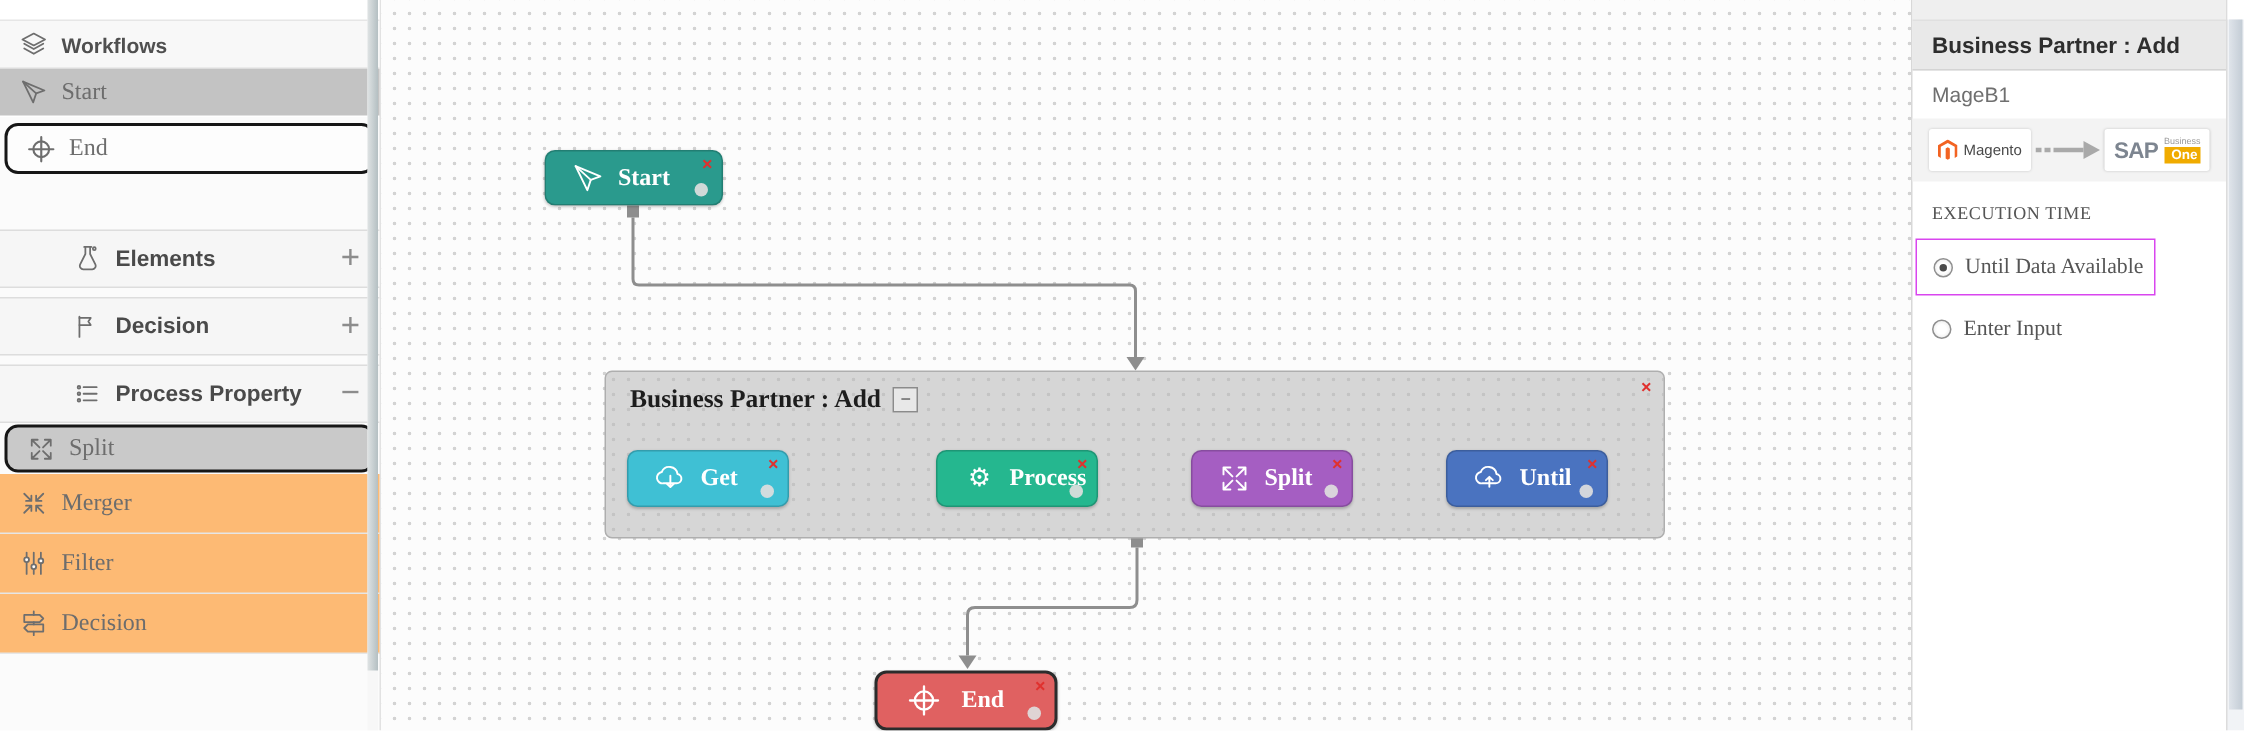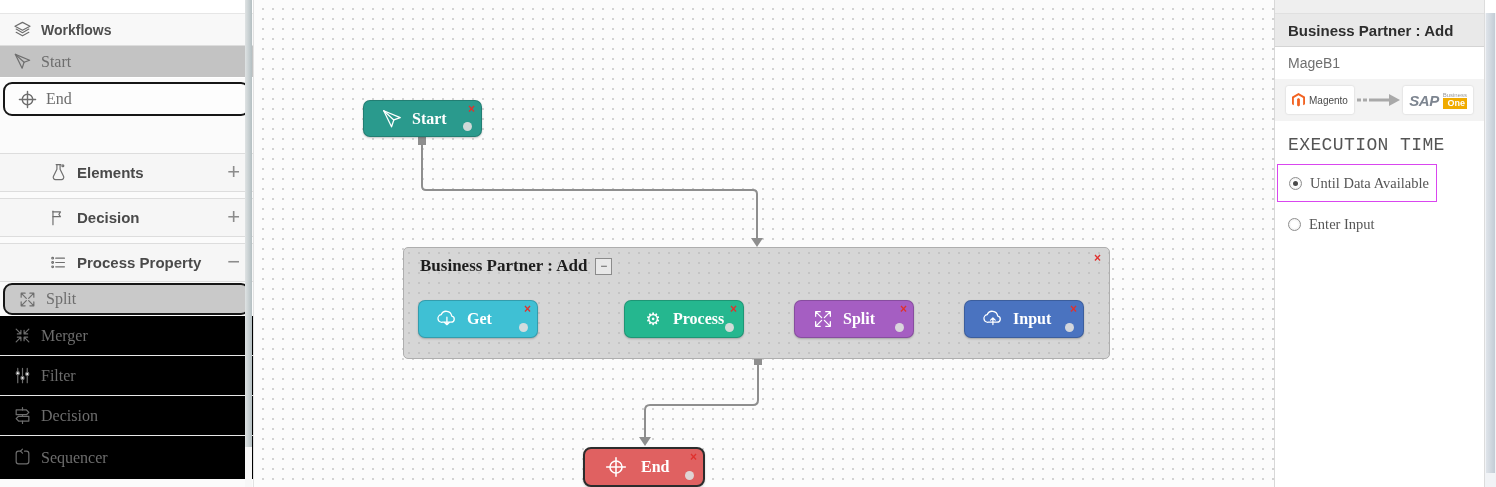--- a/index.html
+++ b/index.html
@@ -14,32 +14,32 @@
   .sb-row{display:flex;align-items:center;gap:9px;padding:0 12px;box-sizing:border-box;}
   .sb-workflows{height:32px;border-bottom:1px solid #ddd;background:#f8f8f8;font-weight:bold;color:#4f4f4f;font-size:14px;}
   .sb-item{height:32px;font-family:"Liberation Serif",serif;font-size:16px;color:#6d6d6d;}
   .sb-start{background:#c3c3c3;border-bottom:1px solid #fff;}
   .sb-boxed{margin:4px 3px 0 3px;height:34px;border:2px solid #161616;border-radius:9px;background:#fdfdfd;}
   .sb-gap{height:37px;}
   .sb-section{height:39px;border-top:1px solid #ddd;border-bottom:1px solid #ddd;background:#f6f6f6;font-weight:bold;font-size:15px;color:#4a4a4a;position:relative;padding-left:48px;}
   .sb-sgap{height:6px;}
   .sb-toggle{position:absolute;right:13px;top:50%;transform:translateY(-54%);font-size:22px;font-weight:300;color:#8c8c8c;cursor:pointer;}
   .sb-split{margin:1px 3px;height:32px;border:2px solid #161616;border-radius:9px;background:#c9c9c9;}
-  .sb-plain{height:40px;border-bottom:1px solid #e6e6e6;background:#000000;}
+  .sb-plain{height:40px;border-bottom:1px solid #e6e6e6;background:#fdba74;}
   .sicon{width:20px;height:20px;display:inline-flex;flex:0 0 20px;align-items:center;justify-content:center;}
   .sicon svg{width:19px;height:19px;stroke:#6e6e6e;fill:none;stroke-width:1.5;stroke-linecap:round;stroke-linejoin:round;}
   .sb-scroll{position:absolute;right:1px;top:0;width:7px;height:487px;background:#f7f7f7;}
   .sb-thumb{position:absolute;left:0;top:0;width:7px;height:447px;background:linear-gradient(90deg,#dfe3e4,#b4bfc2);}
   
   .canvas{position:absolute;left:254px;top:0;width:1020px;height:487px;
     background-color:#fcfcfc;
     background-image:radial-gradient(#d3d3d3 1px,transparent 1.4px);
     background-size:10px 10px;background-position:4px 4px;}
   .conn-layer{position:absolute;left:0;top:0;width:1020px;height:487px;}
-  .node{position:absolute;width:120px;height:38px;border-radius:7px;border:1px solid rgba(0,0,0,.18);
+  .node{position:absolute;width:108px;height:38px;border-radius:7px;border:1px solid rgba(0,0,0,.18);
     box-sizing:border-box;display:flex;align-items:center;gap:9px;padding-left:17px;
     box-shadow:0 1px 2px rgba(0,0,0,.22);cursor:pointer;}
   .node .nlabel{font-family:"Liberation Serif",serif;font-size:16px;font-weight:600;color:#fff;}
   .node .nicon{width:22px;height:22px;display:inline-flex;align-items:center;justify-content:center;}
   .node .nicon svg{width:22px;height:22px;stroke:#fff;fill:none;stroke-width:1.4;stroke-linecap:round;stroke-linejoin:round;}
   .uicon{font-family:"DejaVu Sans",sans-serif;color:#fff;font-size:17px;line-height:1;}
   .nclose{position:absolute;top:1px;right:6px;font-size:12px;font-weight:bold;color:#e0312e;cursor:pointer;line-height:1.2;}
   .nport{position:absolute;bottom:5px;right:9px;width:9px;height:9px;border-radius:50%;background:#dedede;opacity:.92;cursor:crosshair;}
   .start-node{left:109px;top:100px;width:119px;height:37px;}
   .end-node{left:329px;top:447px;width:122px;height:40px;border:2px solid #2c2c2c;border-radius:8px;padding-left:20px;gap:14px;}
@@ -52,25 +52,25 @@
   .gclose{position:absolute;top:3px;right:8px;font-size:12px;font-weight:bold;color:#e0312e;cursor:pointer;}
   
   .panel{position:absolute;left:1274px;top:0;width:210px;height:487px;background:#fff;border-left:1px solid #d8d8d8;box-sizing:border-box;}
   .p-strip{height:13px;background:#efefef;border-bottom:1px solid #e0e0e0;}
   .p-title{height:32px;background:#e9e9e9;border-bottom:1px solid #d4d4d4;display:flex;align-items:center;padding:0 13px;
     font-size:15px;font-weight:bold;color:#2e2e2e;}
   .p-sub{height:32px;display:flex;align-items:center;padding:0 13px;font-size:14px;color:#6f6f6f;}
   .p-logos{height:42px;background:#f3f3f3;display:flex;align-items:center;justify-content:space-between;padding:0 11px;text-align:right;}
   .logo-box{background:#fff;border-radius:2px;box-shadow:0 0 2px rgba(0,0,0,.18);height:28px;display:flex;align-items:center;gap:4px;padding:0 6px;}
   .mg-text{font-size:10px;color:#4a4a4a;}
-  .sap-text{font-style:italic;font-weight:bold;font-size:15px;color:#7d8590;letter-spacing:-.5px;}
+  .sap-text{font-weight:bold;font-size:15px;color:#7d8590;letter-spacing:-.5px;}
   .sap-right{display:flex;flex-direction:column;line-height:1;}
   .sap-biz{font-size:6px;color:#9a9a9a;}
   .sap-one{font-size:9px;font-weight:bold;color:#fff;background:#f0ab00;padding:1px 2px;}
-  .p-exec{margin:14px 0 0 13px;font-family:Liberation Mono, monospace;font-size:18px;color:#555;letter-spacing:.4px;}
+  .p-exec{margin:14px 0 0 13px;font-family:Liberation Serif, serif;font-size:12px;color:#555;letter-spacing:.4px;}
   .p-option{display:flex;align-items:center;gap:8px;font-family:"Liberation Serif",serif;font-size:14.5px;color:#555;cursor:pointer;}
   .p-box{margin:9px 0 0 2px;width:160px;height:38px;border:1px solid #d946ef;box-sizing:border-box;display:flex;align-items:center;padding-left:11px;}
   .p-opt2{margin:14px 4px 0 13px;text-align:center;}
   .radio{width:13px;height:13px;border-radius:50%;border:1px solid #8f8f8f;background:radial-gradient(#fff 40%,#e4e4e4);box-sizing:border-box;position:relative;flex:0 0 13px;}
   .radio .dot{display:none;position:absolute;left:3px;top:3px;width:5px;height:5px;border-radius:50%;background:#4a4a4a;}
   .p-option.selected .radio .dot{display:block;}
   .p-scroll{position:absolute;left:1484px;top:0;width:12px;height:487px;background:#f1f3f6;border-left:1px solid #dcdcdc;box-sizing:border-box;}
   .p-scroll .corner{height:13px;background:#fff;}
   .p-thumb{margin:0 1px;width:9px;height:460px;background:linear-gradient(90deg,#dfe4ea,#c3ccd5);}
 </style>
@@ -191,29 +191,20 @@
     <span class="sicon">
       <svg viewBox="0 0 24 24">
           <path d="M12 2v3M12 11v2M12 19v3"></path>
           <path d="M4 5h13l3 3-3 3H4z"></path>
           <path d="M20 13H7l-3 3 3 3h13z"></path>
         </svg>
     </span>
     <span>Decision</span>
   </div>
 
-  <div class="sb-row sb-item sb-plain" style="height:43px;border-bottom:none;">
-    <span class="sicon">
-      <svg viewBox="0 0 24 24">
-          <path d="M14.5 4H17a3 3 0 0 1 3 3v10a3 3 0 0 1-3 3H7a3 3 0 0 1-3-3V7a3 3 0 0 1 3-3h2.5"></path>
-          <path d="M12 1.5 9.5 4 12 6.5"></path>
-        </svg>
-    </span>
-    <span>Sequencer</span>
-  </div>
 
   <div class="sb-scroll">
     <div class="sb-thumb"></div>
   </div>
 </div>
 
 <div class="canvas">
 
   <svg class="conn-layer" viewBox="0 0 1020 487">
 
@@ -311,21 +302,21 @@
       <span class="nport"></span>
     </div>
 
     <div class="node" style="left: 560px; top: 52px; background-color: rgb(74, 115, 192);">
       <span class="nicon">
         <svg viewBox="0 0 24 24">
             <path d="M7 15.5h9.5a3.4 3.4 0 0 0 .6-6.75A6 6 0 0 0 5.6 7.3 4.1 4.1 0 0 0 7 15.5z"></path>
             <path d="M11.9 18v-7M9.4 13.2l2.5-2.4 2.5 2.4"></path>
           </svg>
       </span>
-      <span class="nlabel">Input</span>
+      <span class="nlabel">Until</span>
       <span class="nclose">×</span>
       <span class="nport"></span>
     </div>
   </div>
 
   <div class="node end-node" style="background-color: rgb(224, 97, 97);">
     <span class="nicon">
       <svg viewBox="0 0 20 20">
           <circle cx="10" cy="10" r="5.5"></circle>
           <path d="M10 1.5v17M1.5 10h17"></path>

